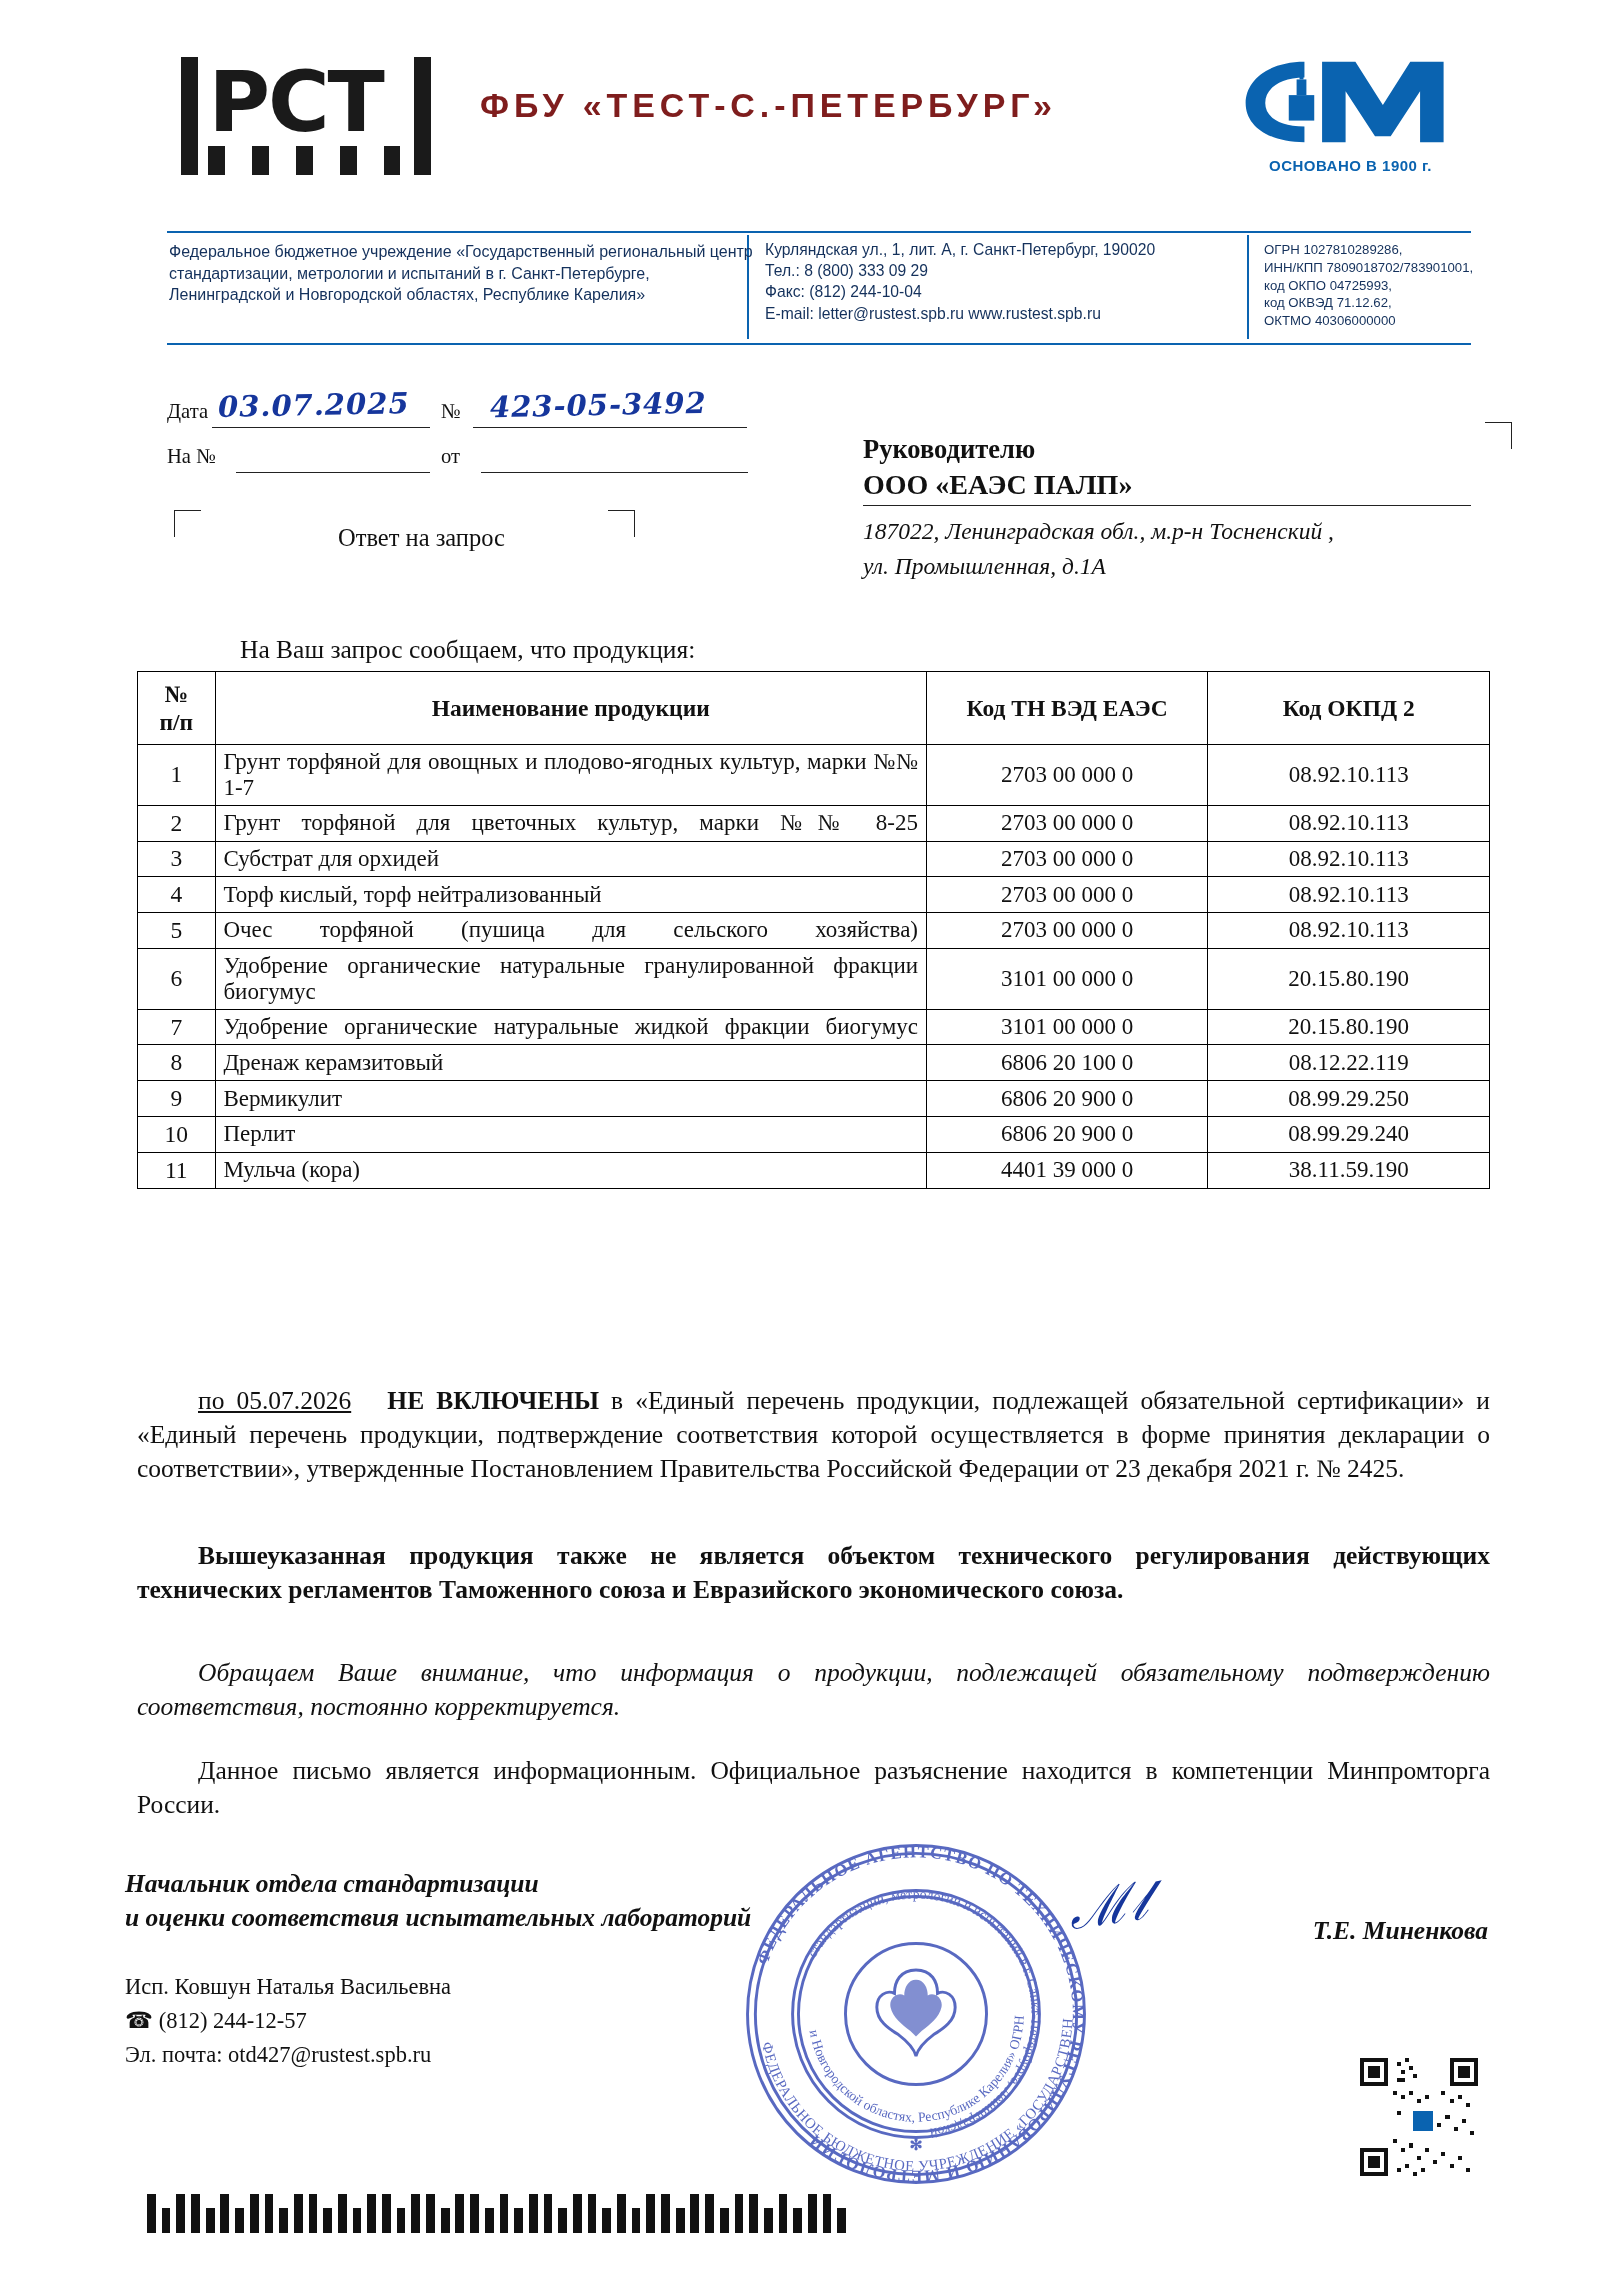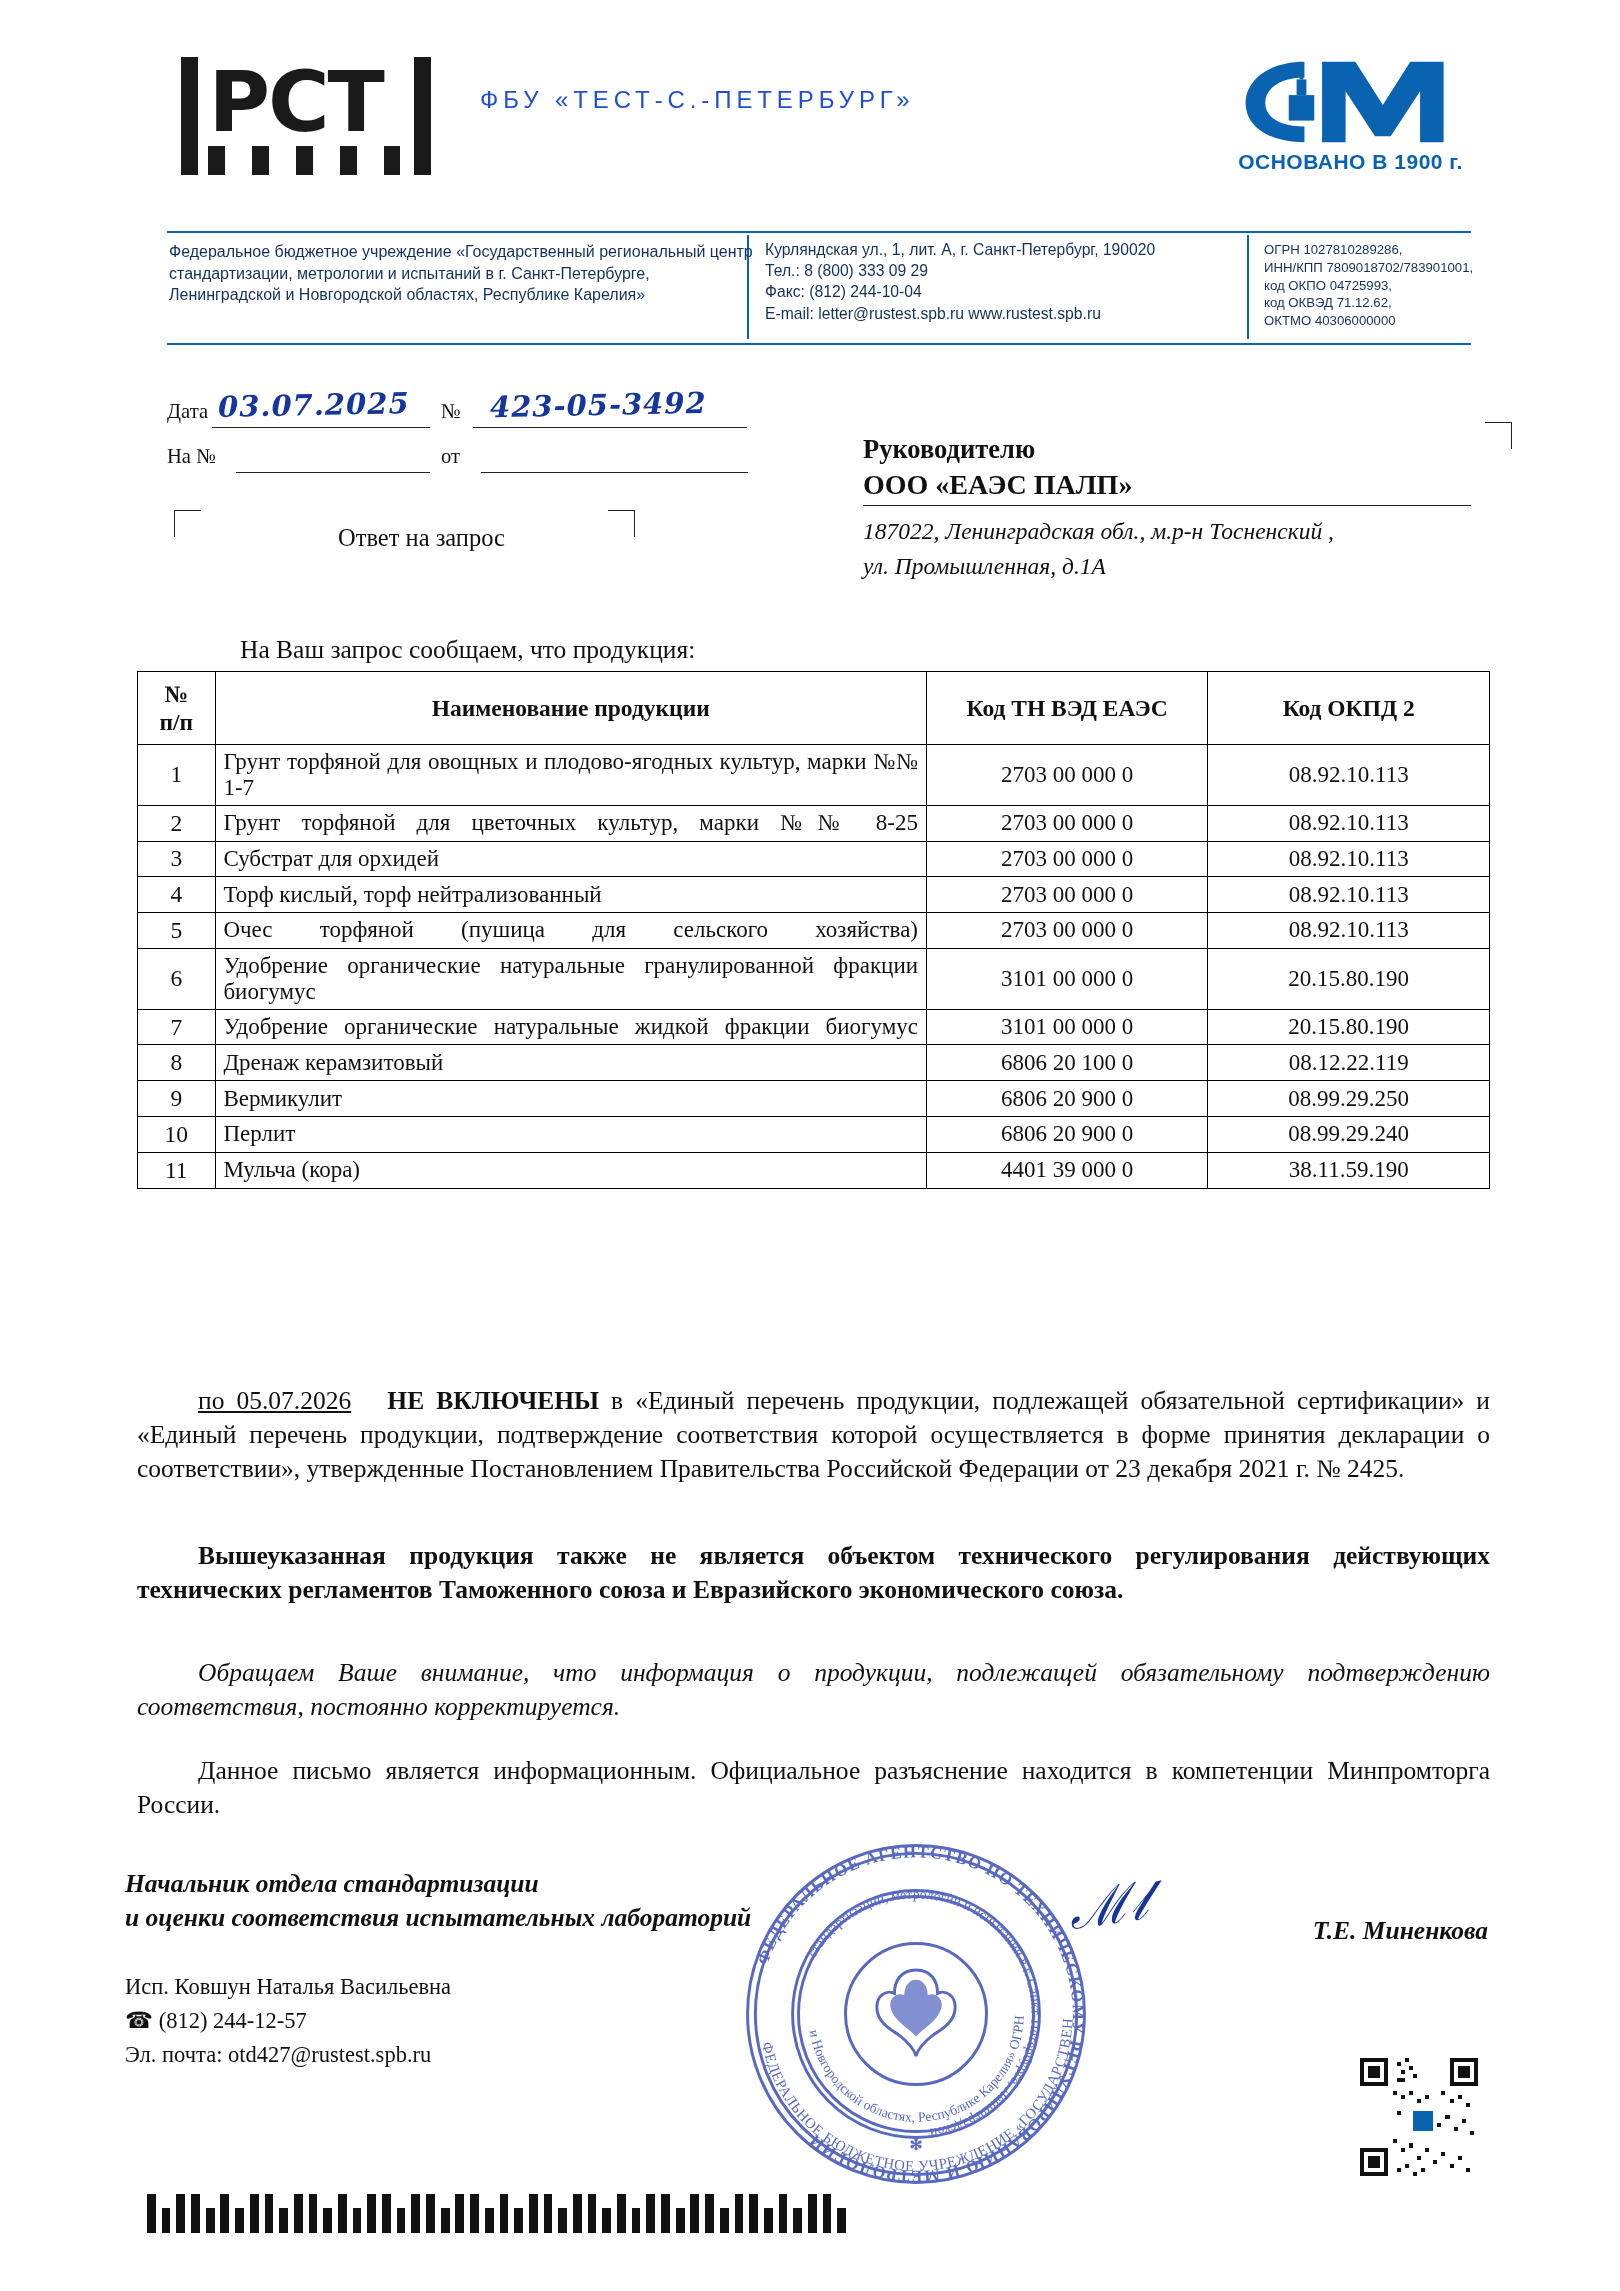--- a/index.html
+++ b/index.html
@@ -56,40 +56,40 @@
   .logo-rst .teeth span {
     display: block;
     width: 16.7px;
     height: 29px;
     background: #1a1a1a;
   }
   .org-title {
     position: absolute;
     left: 480px; top: 86px;
     font-family: "Liberation Sans", sans-serif;
-    font-weight: normal;
-    font-size: 24px;
+    font-weight: bold;
+    font-size: 34px;
     letter-spacing: 4.9px;
-    color: #1d4ed8;
+    color: #7f1d1d;
     white-space: nowrap;
   }
   .logo-cm {
     position: absolute;
     right: 147px; top: 44px;
     width: 245px; height: 132px;
   }
   .logo-cm svg { display: block; }
   .logo-cm .founded {
     position: absolute;
     left: 0; bottom: 2px;
     width: 245px;
     text-align: center;
     font-family: "Liberation Sans", sans-serif;
     font-weight: bold;
-    font-size: 21px;
+    font-size: 15px;
     color: #0a63b0;
     letter-spacing: 0.5px;
   }
 
   .hr-top {
     position: absolute;
     left: 167px; top: 231px;
     width: 1304px;
     border-top: 2px solid #0a63b0;
   }

